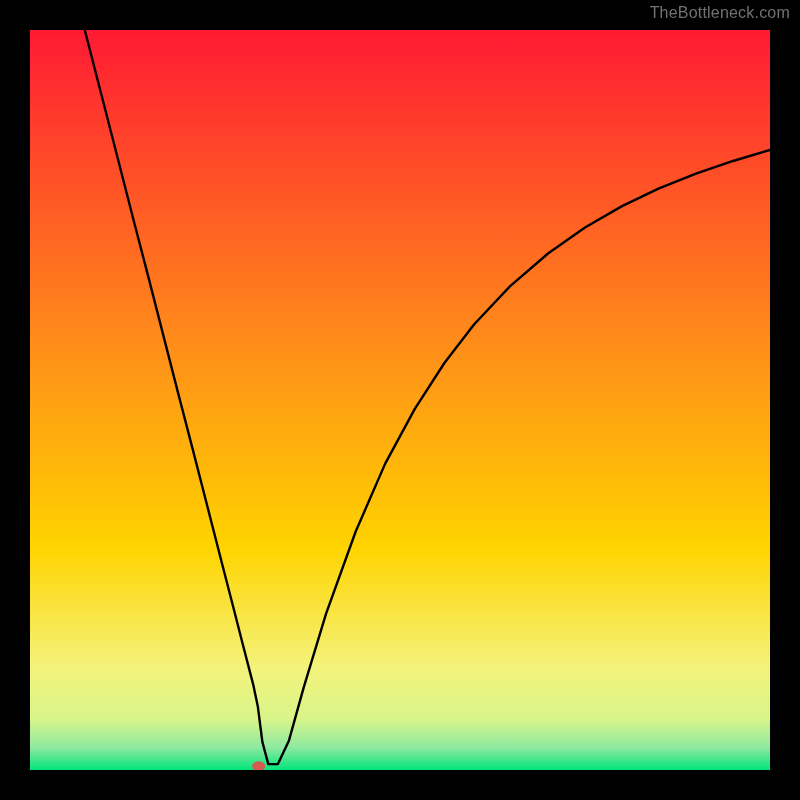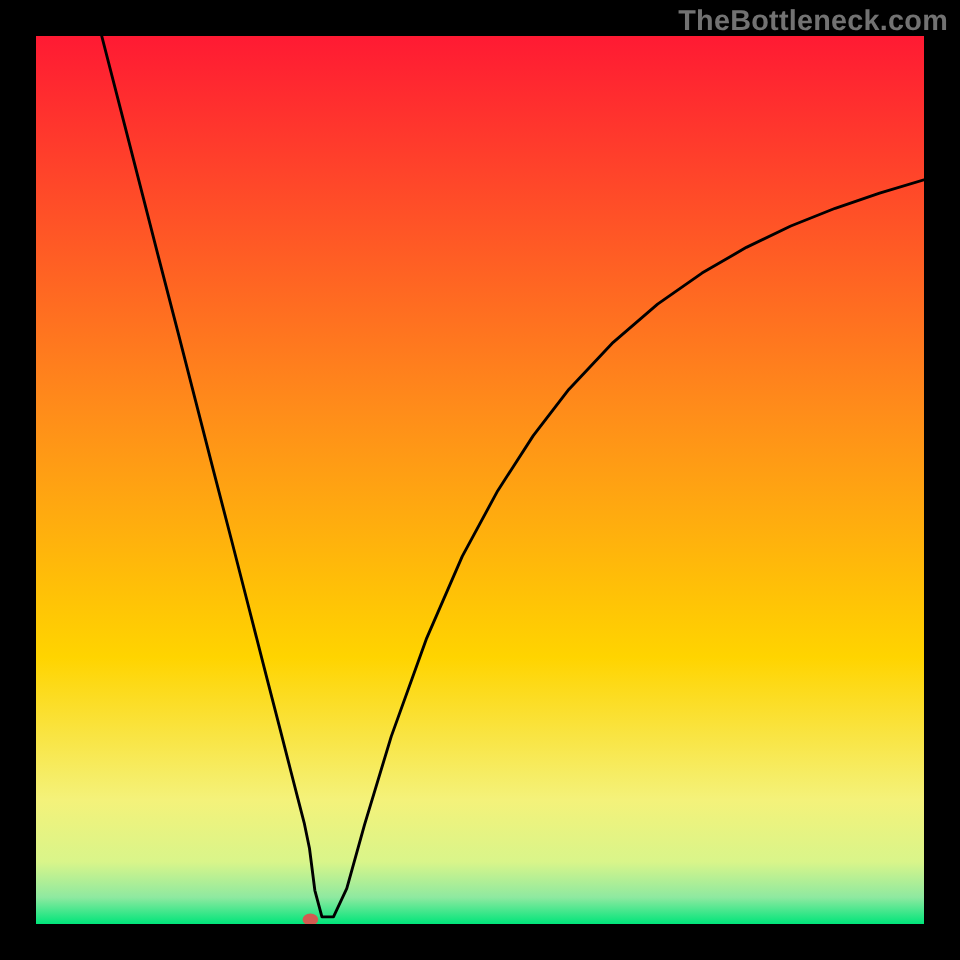--- a/index.html
+++ b/index.html
@@ -17,22 +17,22 @@
     top: 0;
     width: 800px;
     height: 800px;
     background: #000000;
   }
   .watermark {
     position: absolute;
     top: 4px;
     right: 10px;
     color: #727272;
-    font-size: 24px;
-    font-weight: 700;
+    font-size: 16px;
+    font-weight: 400;
     letter-spacing: 0.2px;
     z-index: 50;
   }
   .plot-wrap {
     position: absolute;
     left: 30px;
     top: 30px;
     width: 740px;
     height: 740px;
   }

